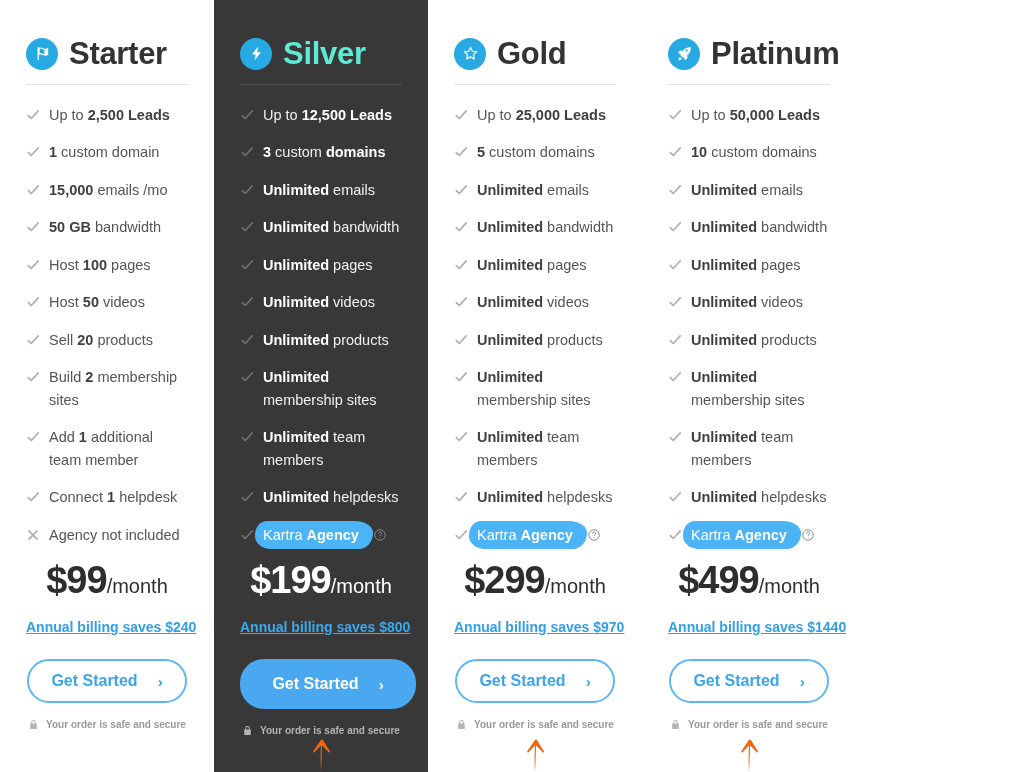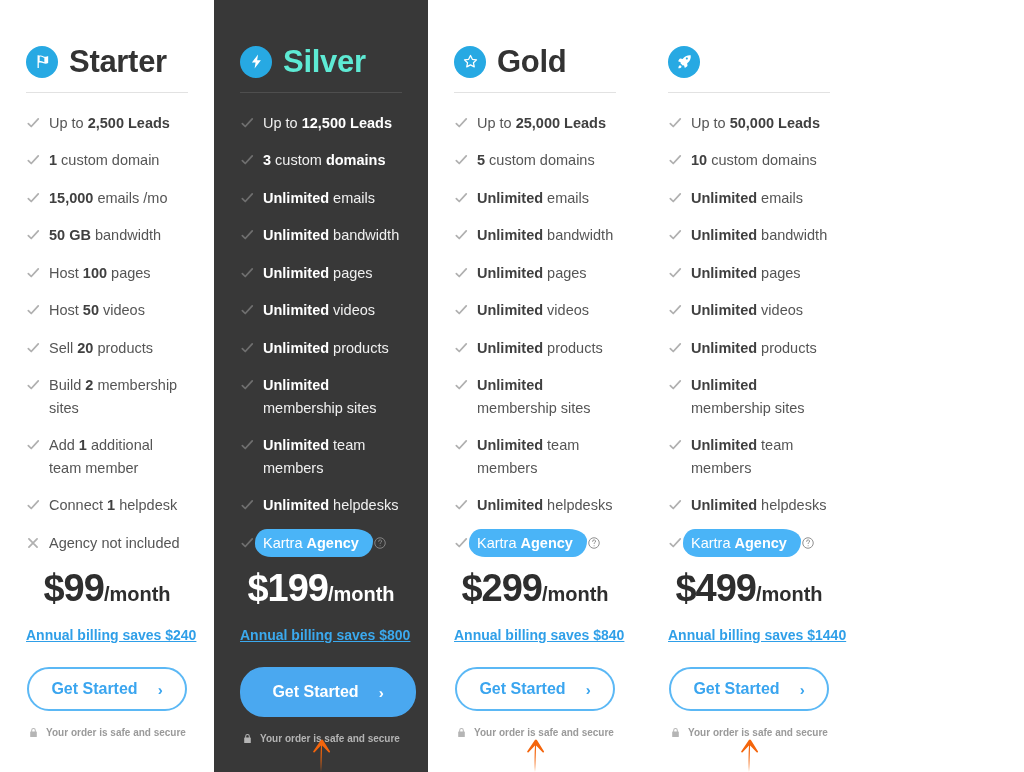--- a/index.html
+++ b/index.html
@@ -11,21 +11,21 @@
   }
   .pricing-table {
     display:flex;
     width:1024px; height:772px;
     position:relative;
   }
   .plan {
     width:214px;
     height:772px;
     position:relative;
-    padding:16px 26px;
+    padding:8px 26px;
     background:#ffffff;
   }
   .plan.dark { background:#383838; }
 
   
   .plan-header {
     display:flex;
     align-items:center;
     gap:11px;
     padding-top:29px;
@@ -111,21 +111,21 @@
     font-size:38px;
     font-weight:700;
     color:#2e2e2e;
     letter-spacing:-1px;
     line-height:1;
     white-space:nowrap;
   }
   .plan.dark .price { color:#ffffff; }
   .price .per {
     font-size:20px;
-    font-weight:700;
+    font-weight:400;
     letter-spacing:0;
   }
   .annual {
     margin-top:20px;
     font-size:14px;
     font-weight:700;
     color:#2f9fe8;
     white-space:nowrap;
     text-decoration:underline;
   }
@@ -539,21 +539,21 @@
                 <circle cx="12" cy="12" r="9"></circle>
                 <path d="M9.6 9.2a2.5 2.5 0 114.7 1.2c-.6.9-2 1.2-2 2.6" stroke-linecap="round"></path>
                 <circle cx="12.2" cy="16.6" r=".9" fill="#888" stroke="none"></circle>
               </svg>
             </span>
           </span>
         </li>
       </ul>
       <div class="price-block">
         <div class="price"><span>$299</span><span class="per">/month</span></div>
-        <div class="annual">Annual billing saves $840</div>
+        <div class="annual">Annual billing saves $970</div>
         <button class="cta">
           <span>Get Started</span>
           <span class="chev">›</span>
         </button>
         <div class="secure">
           <span class="lock-icon">
             <svg viewBox="0 0 24 24" fill="#b5b5b5">
               <path d="M7 10V7a5 5 0 0110 0v3h1.2c.6 0 1 .4 1 1v10c0 .6-.4 1-1 1H5.8c-.6 0-1-.4-1-1V11c0-.6.4-1 1-1H7zm2.2 0h5.6V7a2.8 2.8 0 10-5.6 0v3z"></path>
             </svg>
           </span>
@@ -566,20 +566,21 @@
         </svg>
       </div>
     </div>
     <div class="plan">
       <div class="plan-header">
         <span class="plan-icon">
           <svg viewBox="0 0 24 24" fill="#fff">
             <path d="M20.5 3.3c-3.7-.4-7.2.9-9.6 3.4l-1.5 1.6-3.1-.4c-.6-.1-1.2.2-1.5.7L3 11.6l3.6 1.3c-.2.6-.3 1.2-.3 1.7l3.1 3.1c.6 0 1.2-.1 1.8-.3l1.3 3.6 3-1.8c.5-.3.8-.9.7-1.5l-.4-3.1 1.6-1.5c2.5-2.4 3.8-5.9 3.4-9.6-.1-.1-.2-.2-.3-.2zm-5.2 6c-.8 0-1.4-.6-1.4-1.4S14.5 6.5 15.3 6.5s1.4.6 1.4 1.4-.6 1.4-1.4 1.4zM4.6 17.6c-1 1-1.3 4-1.3 4s3-.3 4-1.3c.6-.6.6-1.6 0-2.2-.6-.7-1.6-.7-2.7-.5z"></path>
           </svg>
         </span>
+        <span class="plan-name">Platinum</span>
       </div>
       <div class="header-rule"></div>
       <ul class="features">
         <li class="feature">
           <span class="mark">
             <svg viewBox="0 0 24 24" fill="none" stroke="#b0b0b0" stroke-width="3" stroke-linecap="round" stroke-linejoin="round">
               <path d="M4 13l5 5L21 5"></path>
             </svg>
           </span>
           <span class="feature-text">Up to <b>50,000 Leads</b></span>

